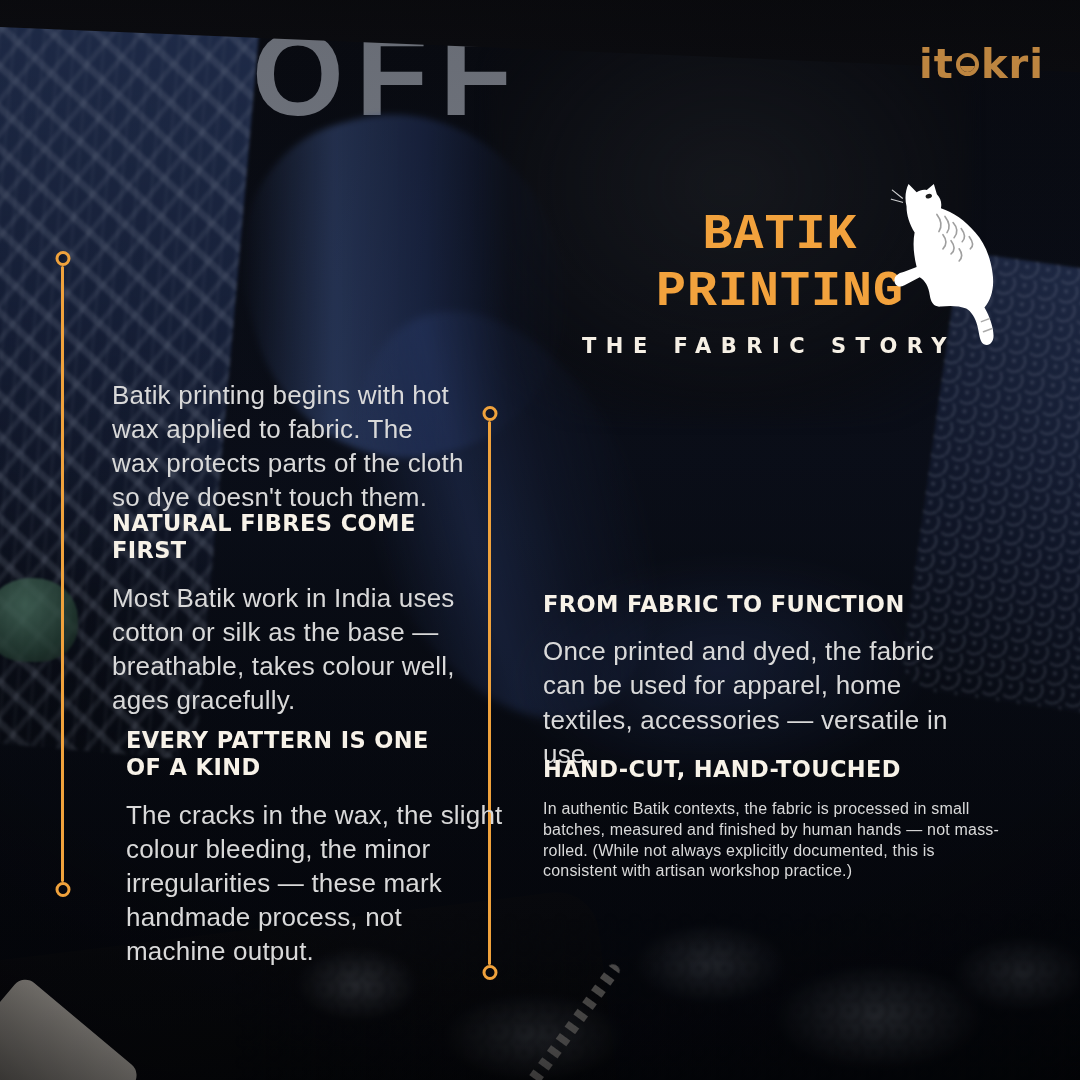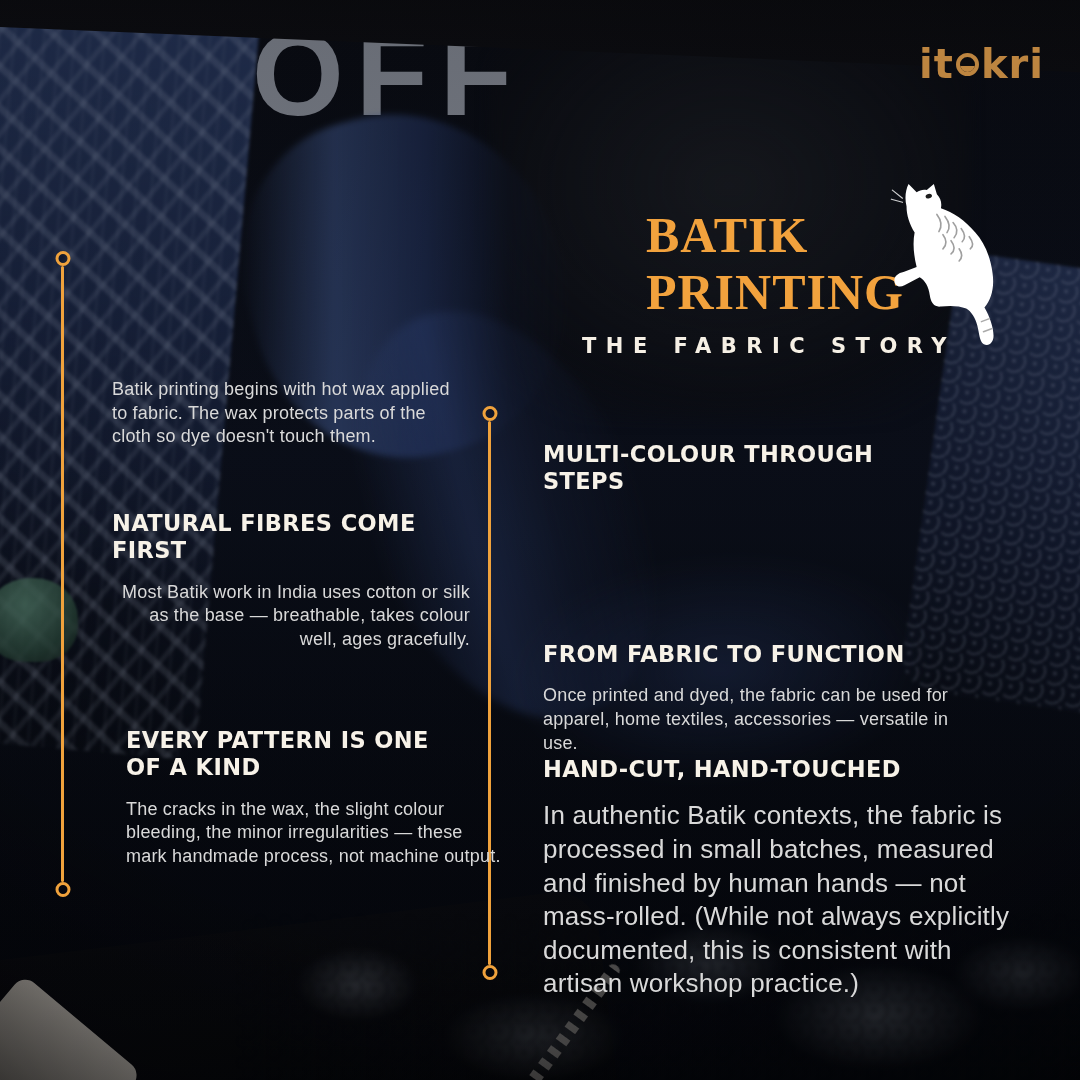--- a/index.html
+++ b/index.html
@@ -104,22 +104,22 @@
     position:absolute;top:44px;right:36px;display:flex;align-items:flex-start;
     font-family:"DejaVu Sans",sans-serif;font-weight:700;font-size:40px;line-height:1;
     color:var(--logo);letter-spacing:1px;
   }
   .logo-o{
     display:inline-block;position:relative;width:23px;height:23px;margin:9px 2px 0;
     border:4px solid var(--logo);border-radius:50%;overflow:hidden;
   }
   .logo-o-fill{position:absolute;left:0;right:0;bottom:0;height:42%;background:var(--logo);}
   .title{
-    position:absolute;top:207px;right:176px;text-align:left;
-    font-family:Liberation Serif, serif;font-weight:800;font-size:50px;line-height:1.13;
+    position:absolute;top:207px;right:176px;text-align:center;
+    font-family:Liberation Mono, monospace;font-weight:800;font-size:50px;line-height:1.13;
     letter-spacing:1px;color:var(--accent);white-space:nowrap;
   }
   .subtitle{
     position:absolute;top:334px;left:582px;white-space:nowrap;
     font-family:"DejaVu Sans",sans-serif;font-weight:600;font-size:21px;
     letter-spacing:9.5px;color:#f6f0e5;
   }
   .cat{position:absolute;left:890px;top:180px;width:114px;height:170px;}
   .tl{position:absolute;width:3px;background:var(--timeline);border-radius:2px;}
   .tl::before,.tl::after{
@@ -130,29 +130,29 @@
   .tl::before{top:-15px;}
   .tl::after{bottom:-15px;}
   #tl-left{left:61px;top:266px;height:616px;}
   #tl-right{left:488px;top:421px;height:544px;}
   .sec{position:absolute;}
   .sec h3{
     margin:0;font-family:"DejaVu Sans",sans-serif;font-weight:800;font-size:22.5px;
     line-height:1.22;letter-spacing:.4px;color:var(--heading);
   }
   .sec p{
-    margin:16px 0 0;font-family:"Liberation Sans",sans-serif;font-weight:400;font-size:18px;
+    margin:16px 0 0;font-family:"Liberation Sans",sans-serif;font-weight:400;font-size:26px;
     line-height:1.31;letter-spacing:.2px;color:var(--body);
   }
   #l1{left:112px;top:362px;} #l1 p{width:352px;}
-  #l2{left:112px;top:510px;} #l2 h3{width:320px;} #l2 p{width:358px;text-align:right;}
+  #l2{left:112px;top:510px;} #l2 h3{width:320px;} #l2 p{width:358px;}
   #l3{left:112px;top:727px;margin-left:14px;} #l3 h3{width:345px;} #l3 p{width:378px;}
   #r1{left:543px;top:441px;} #r1 h3{width:340px;} #r1 p{width:448px;}
-  #r2{left:543px;top:641px;} #r2 p{width:432px;}
-  #r3{left:543px;top:756px;} #r3 p{width:468px;font-size:26px;line-height:1.29;}
+  #r2{left:543px;top:591px;} #r2 p{width:432px;}
+  #r3{left:543px;top:756px;} #r3 p{width:468px;font-size:16px;line-height:1.29;}
 </style>
 </head>
 <body>
 
 <div id="page">
 
   <div class="bg">
     <div class="fabric-left"></div>
     <div class="shirt"></div>
     <div class="off-text">OFF</div>
@@ -221,21 +221,20 @@
     <div class="sec" id="l2">
       <h3>NATURAL FIBRES COME FIRST</h3>
       <p>Most Batik work in India uses cotton or silk as the base — breathable, takes colour well, ages gracefully.</p>
     </div>
     <div class="sec" id="l3">
       <h3>EVERY PATTERN IS ONE OF A KIND</h3>
       <p>The cracks in the wax, the slight colour bleeding, the minor irregularities — these mark handmade process, not machine output.</p>
     </div>
 
     <div class="sec" id="r1">
-      <h3>MULTI-COLOUR THROUGH STEPS</h3>
     </div>
     <div class="sec" id="r2">
       <h3>FROM FABRIC TO FUNCTION</h3>
       <p>Once printed and dyed, the fabric can be used for apparel, home textiles, accessories — versatile in use.</p>
     </div>
     <div class="sec" id="r3">
       <h3>HAND-CUT, HAND-TOUCHED</h3>
       <p>In authentic Batik contexts, the fabric is processed in small batches, measured and finished by human hands — not mass-rolled. (While not always explicitly documented, this is consistent with artisan workshop practice.)</p>
     </div>
 

